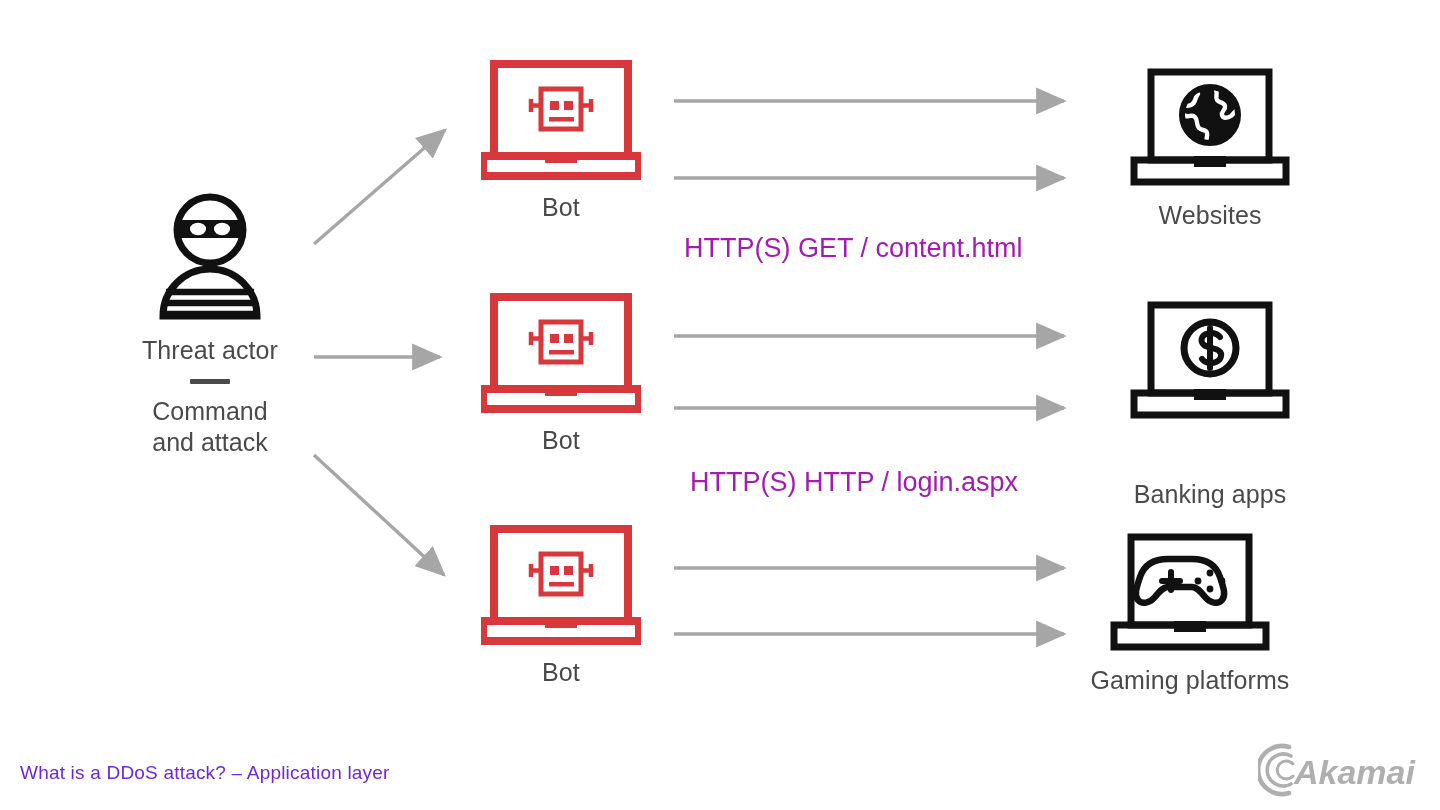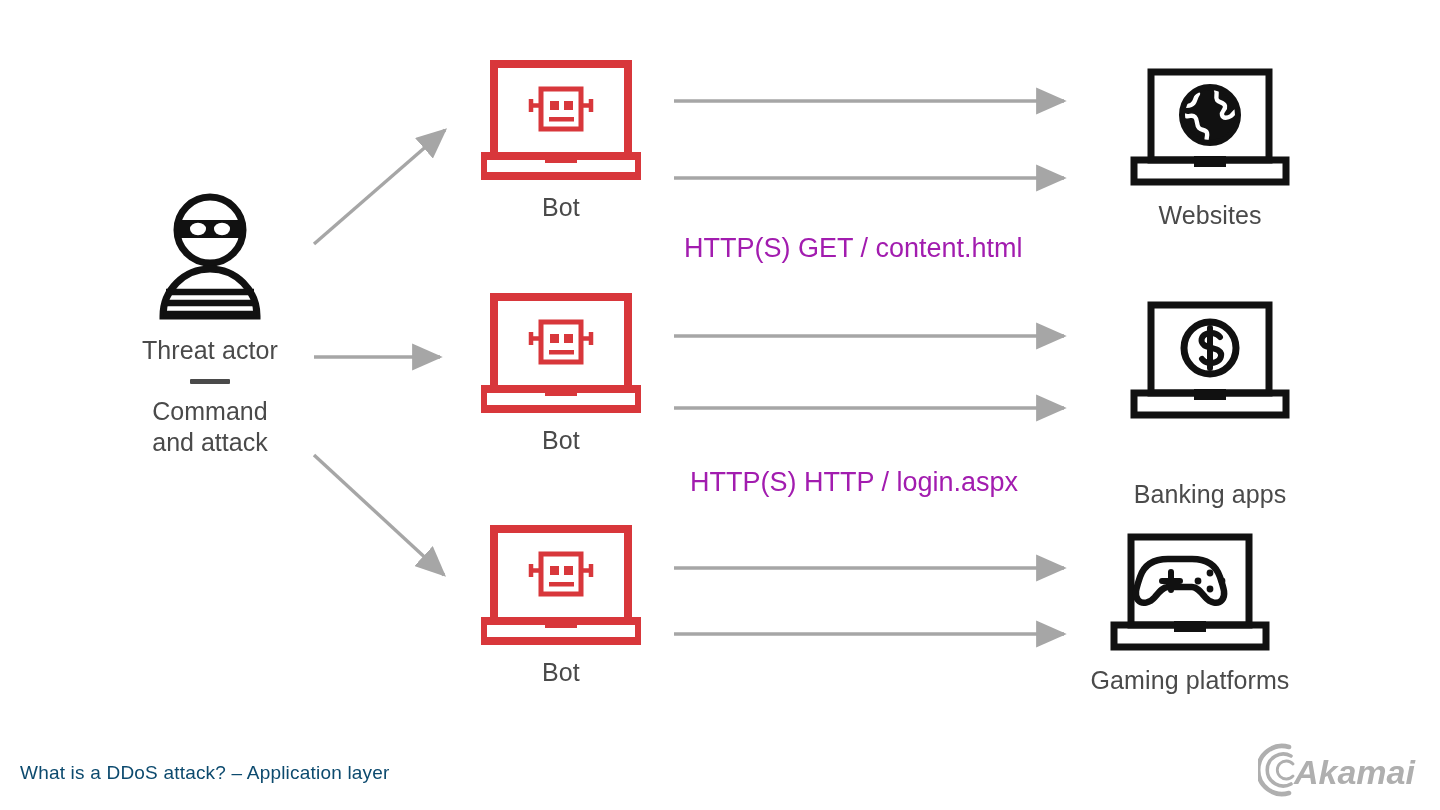--- a/index.html
+++ b/index.html
@@ -74,21 +74,21 @@
     text-align:center;
   }
   #protocol-get  { left:684px; top:233px; }
   #protocol-post { left:690px; top:467px; }
 
   
   #footer-caption {
     position:absolute;
     left:20px; top:762px;
     font-size:19px;
-    color:#0c4a6e;
+    color:#6d28d9;
     letter-spacing:0.2px;
   }
   #akamai-logo {
     position:absolute;
     right:16px; top:742px;
     width:166px; height:56px;
   }
 </style>
 </head>
 <body>

